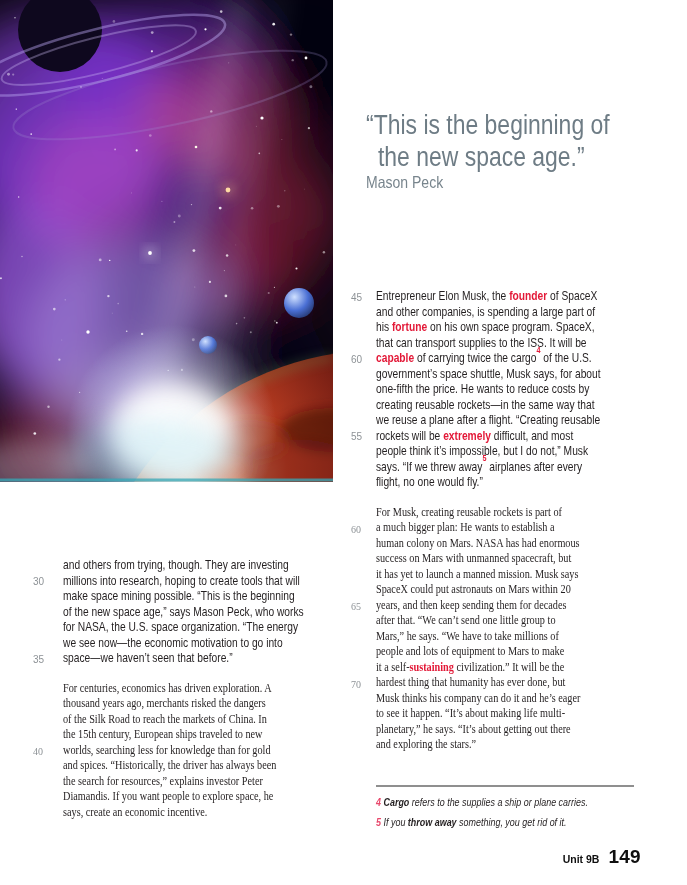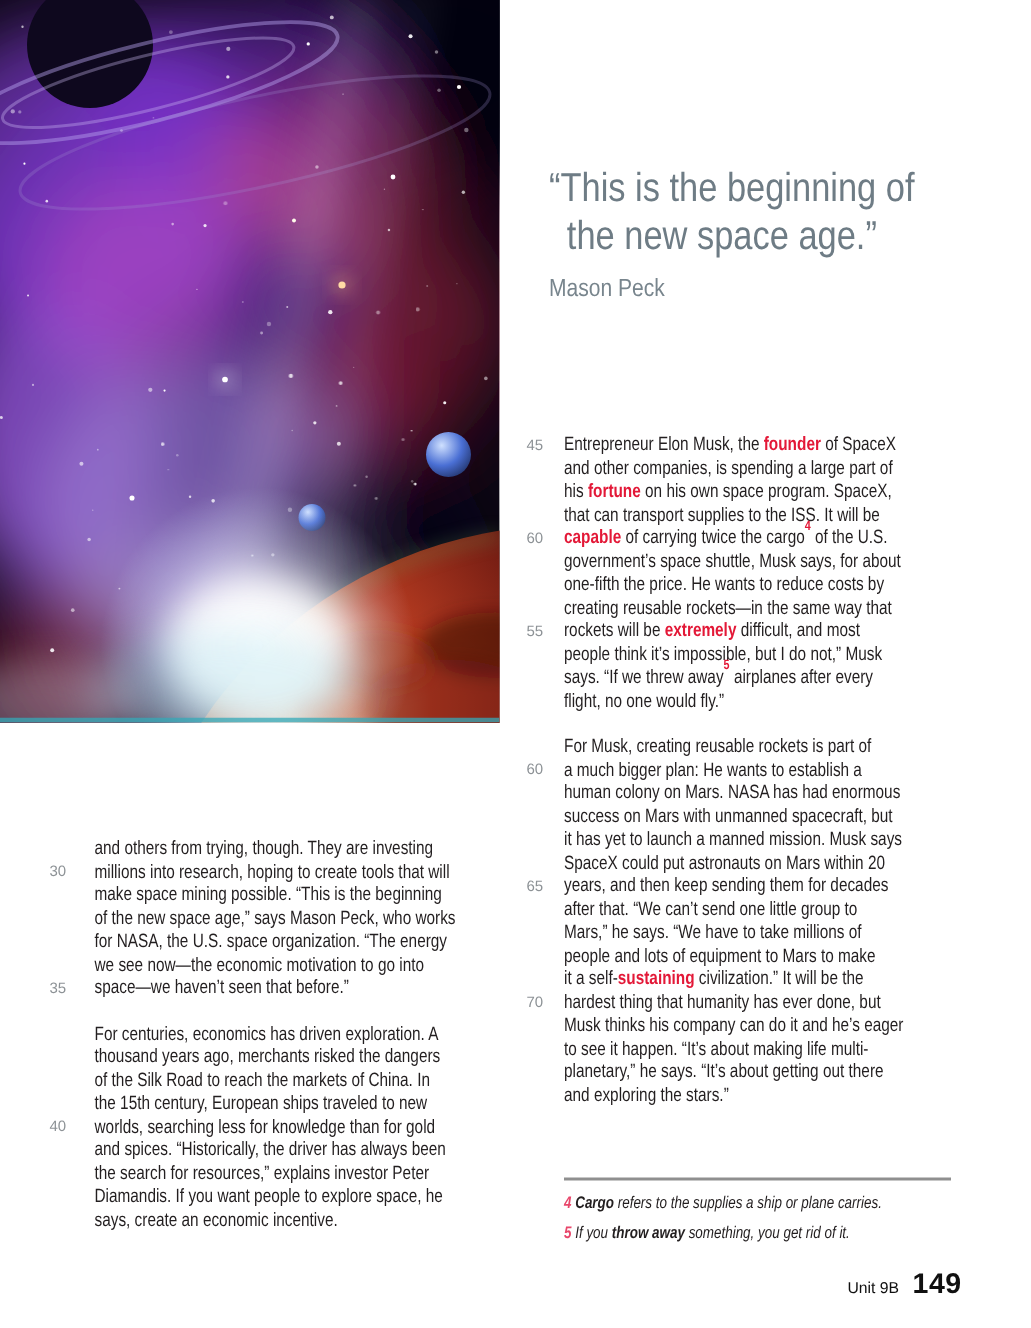--- a/index.html
+++ b/index.html
@@ -6,42 +6,42 @@
   .page{position:relative;width:687px;height:885px;background:#fff;
         font-family:"Liberation Sans",sans-serif;color:var(--body-text,#231f20);overflow:hidden;}
 
   .hero{position:absolute;left:0;top:0;width:333px;height:482px;}
 
   .quote-block{position:absolute;left:366px;top:110px;width:305px;}
   .q-line{display:block;font-size:27px;line-height:31.5px;font-weight:400;
           color:var(--quote-gray,#6e7c85);white-space:nowrap;}
   .q-scale{display:inline-block;transform:scaleX(.85);transform-origin:left;}
   .q2 .q-scale{padding-left:14px;}
-  .q-attr{margin-top:10px;font-size:16.5px;color:#78858d;white-space:nowrap;}
+  .q-attr{font-size:16.5px;color:#78858d;white-space:nowrap;}
 
   .col{position:absolute;font-size:12.8px;line-height:15.5px;}
   .col-left{left:63px;top:557px;width:282px;}
   .col-right{left:376px;top:288px;width:272px;}
-  .para + .para{margin-top:15px;}
+  .para + .para{margin-top:15px;font-family:Liberation Serif, serif;}
   .tline{position:relative;height:15.5px;white-space:nowrap;}
   .ltext{display:inline-block;transform:scaleX(.8);transform-origin:left;white-space:nowrap;}
   .lineno{position:absolute;top:1.5px;font-size:10px;color:var(--line-number-gray,#8d9296);}
   .col-left .lineno{left:-30px;}
   .col-right .lineno{left:-25px;}
   .red{color:var(--accent-red,#e31837);font-weight:700;}
   .bold{font-weight:700;}
   .fn-num{color:var(--footnote-red,#e8476b);}
   sup{font-size:9px;position:relative;top:-4px;line-height:0;}
 
   .fn-divider{position:absolute;left:376px;top:785px;width:258px;height:1.5px;background:#8f8f8f;}
   .fn-block{position:absolute;left:376px;top:793px;width:272px;font-size:11.2px;line-height:19.5px;font-style:italic;}
   .fn-block .tline{height:19.5px;}
 
   .footer{position:absolute;top:846px;right:46px;display:flex;align-items:baseline;gap:9px;color:#101010;}
-  .unit-label{font-size:10.5px;font-weight:400;}
+  .unit-label{font-size:10.5px;font-weight:700;}
   .page-number{font-size:19px;font-weight:700;letter-spacing:.3px;}
 </style>
 </head>
 <body>
 
 <div class="page">
 
   <div class="hero">
     <svg width="333" height="482" viewBox="0 0 333 482" aria-hidden="true">
       <defs>
@@ -265,20 +265,21 @@
   <div class="col col-right">
       <div class="para">
         <div class="tline"><span class="lineno">45</span><span class="ltext"><span>Entrepreneur Elon Musk, the </span><span class="red bold">founder</span><span> of SpaceX</span></span></div>
         <div class="tline"><span class="ltext"><span>and other companies, is spending a large part of</span></span></div>
         <div class="tline"><span class="ltext"><span>his </span><span class="red bold">fortune</span><span> on his own space program. SpaceX,</span></span></div>
         <div class="tline"><span class="ltext"><span>that can transport supplies to the ISS. It will be</span></span></div>
         <div class="tline"><span class="lineno">60</span><span class="ltext"><span class="red bold">capable</span><span> of carrying twice the cargo</span><sup class="red bold">4</sup><span> of the U.S.</span></span></div>
         <div class="tline"><span class="ltext"><span>government’s space shuttle, Musk says, for about</span></span></div>
         <div class="tline"><span class="ltext"><span>one-fifth the price. He wants to reduce costs by</span></span></div>
         <div class="tline"><span class="ltext"><span>creating reusable rockets—in the same way that</span></span></div>
+        <div class="tline"><span class="ltext"><span>we reuse a plane after a flight. “Creating reusable</span></span></div>
         <div class="tline"><span class="lineno">55</span><span class="ltext"><span>rockets will be </span><span class="red bold">extremely</span><span> difficult, and most</span></span></div>
         <div class="tline"><span class="ltext"><span>people think it’s impossible, but I do not,” Musk</span></span></div>
         <div class="tline"><span class="ltext"><span>says. “If we threw away</span><sup class="red bold">5</sup><span> airplanes after every</span></span></div>
         <div class="tline"><span class="ltext"><span>flight, no one would fly.”</span></span></div>
       </div>
       <div class="para">
         <div class="tline"><span class="ltext"><span>For Musk, creating reusable rockets is part of</span></span></div>
         <div class="tline"><span class="lineno">60</span><span class="ltext"><span>a much bigger plan: He wants to establish a</span></span></div>
         <div class="tline"><span class="ltext"><span>human colony on Mars. NASA has had enormous</span></span></div>
         <div class="tline"><span class="ltext"><span>success on Mars with unmanned spacecraft, but</span></span></div>

